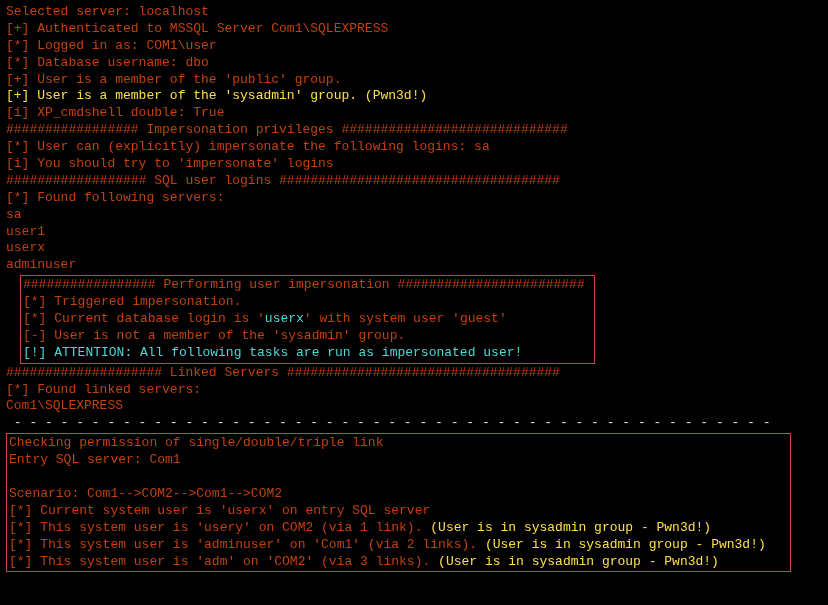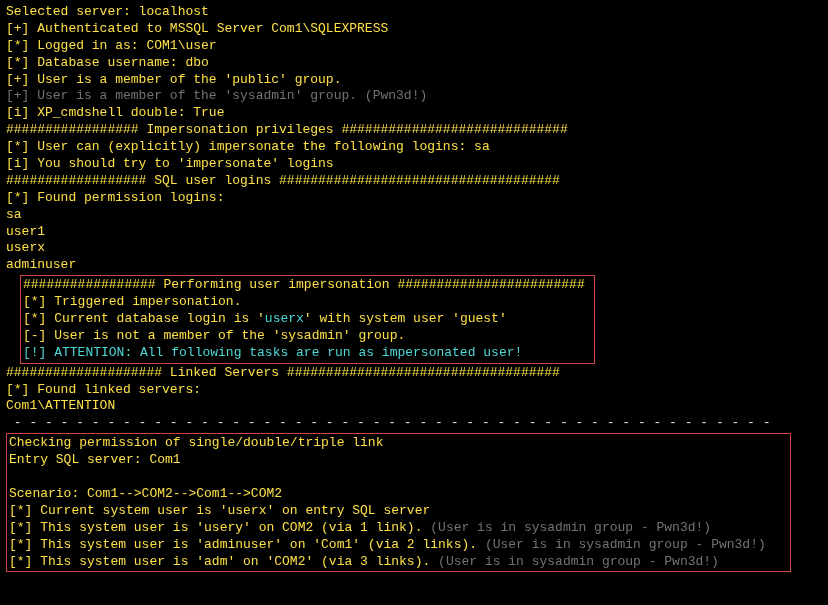--- a/index.html
+++ b/index.html
@@ -16,27 +16,27 @@
       padding: 4px 6px;
       width: 828px;
       height: 605px;
       overflow: hidden;
     }
     .line {
       white-space: pre;
       display: block;
     }
     .yellow {
-      color: #737373;
+      color: #fde047;
     }
     .teal {
       color: #4dd8d8;
     }
     .white {
-      color: #fde047;
+      color: #c2410c;
     }
     .box1 {
       border: 1px solid #cc4444;
       margin: 1px 14px;
       display: inline-block;
       padding: 1px 2px;
       min-width: 575px;
     }
     .dashed-line {
       color: #e0e0e0;
@@ -61,37 +61,37 @@
   <span class="line white">[+] Authenticated to MSSQL Server Com1\SQLEXPRESS</span>
   <span class="line white">[*] Logged in as: COM1\user</span>
   <span class="line white">[*] Database username: dbo</span>
   <span class="line white">[+] User is a member of the 'public' group.</span>
   <span class="line yellow">[+] User is a member of the 'sysadmin' group. (Pwn3d!)</span>
   <span class="line white">[i] XP_cmdshell double: True</span>
   <span class="line white">################# Impersonation privileges #############################</span>
   <span class="line white">[*] User can (explicitly) impersonate the following logins: sa</span>
   <span class="line white">[i] You should try to 'impersonate' logins</span>
   <span class="line white">################## SQL user logins ####################################</span>
-  <span class="line white">[*] Found permission logins:</span>
+  <span class="line white">[*] Found following servers:</span>
   <span class="line white">sa</span>
   <span class="line white">user1</span>
   <span class="line white">userx</span>
   <span class="line white">adminuser</span>
 
   <div class="box1">
     <span class="line white">################# Performing user impersonation ########################</span>
     <span class="line white">[*] Triggered impersonation.</span>
     <span class="line"><span class="white">[*] Current database login is '</span><span class="teal">userx</span><span class="white">' with system user 'guest'</span></span>
     <span class="line white">[-] User is not a member of the 'sysadmin' group.</span>
     <span class="line teal">[!] ATTENTION: All following tasks are run as impersonated user!</span>
   </div>
 
   <span class="line white">#################### Linked Servers ###################################</span>
   <span class="line white">[*] Found linked servers:</span>
-  <span class="line white">Com1\ATTENTION</span>
+  <span class="line white">Com1\SQLEXPRESS</span>
   <span class="line dashed-line"> - - - - - - - - - - - - - - - - - - - - - - - - - - - - - - - - - - - - - - - - - - - - - - - - -</span>
 
   <div class="box2">
     <span class="line white">Checking permission of single/double/triple link</span>
     <span class="line white">Entry SQL server: Com1</span>
     <div class="blank"></div>
     <span class="line white">Scenario: Com1--&gt;COM2--&gt;Com1--&gt;COM2</span>
     <span class="line white">[*] Current system user is 'userx' on entry SQL server</span>
     <span class="line"><span class="white">[*] This system user is 'usery' on COM2 (via 1 link). </span><span class="yellow">(User is in sysadmin group - Pwn3d!)</span></span>
     <span class="line"><span class="white">[*] This system user is 'adminuser' on 'Com1' (via 2 links). </span><span class="yellow">(User is in sysadmin group - Pwn3d!)</span></span>

